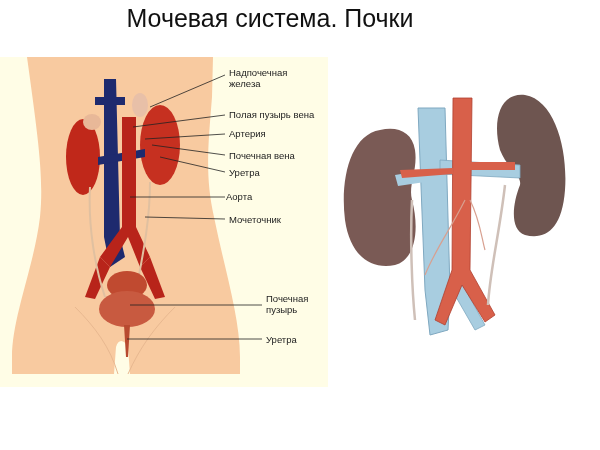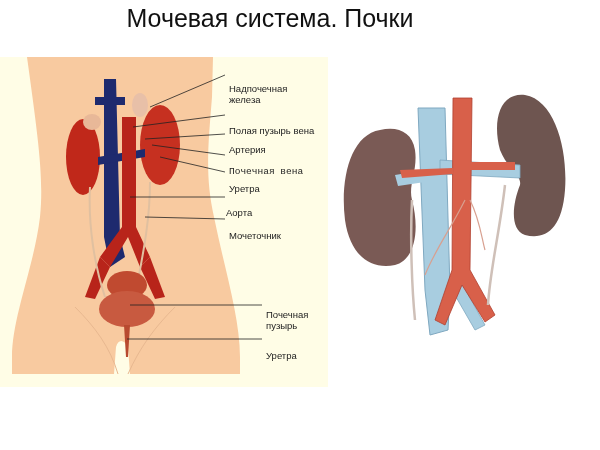--- a/index.html
+++ b/index.html
@@ -1,20 +1,20 @@
 <!DOCTYPE html>
 <html><head>
   <meta charset="utf-8">
   <style>
     html, body { margin: 0; padding: 0; }
     body { width: 600px; height: 450px; background: #ffffff; position: relative; overflow: hidden; font-family: "Liberation Sans", sans-serif; }
     .title { position: absolute; left: 0; top: 4px; width: 540px; text-align: center; font-size: 25px; color: #111; font-family: "Liberation Sans", sans-serif; }
     .left-panel { position: absolute; left: 0; top: 57px; width: 328px; height: 330px; background: #fffde6; }
     .left-panel svg { position: absolute; left: 0; top: 0; }
-    .label { position: absolute; font-size: 9.5px; color: #222; line-height: 11px; font-family: "Liberation Sans", sans-serif; white-space: nowrap; margin-top: 16px; }
+    .label { position: absolute; font-size: 9.5px; color: #222; line-height: 11px; font-family: "Liberation Sans", sans-serif; white-space: nowrap; }
     .right-panel { position: absolute; left: 340px; top: 90px; width: 230px; height: 260px; }
   </style>
 </head>
 <body>
 
 <div class="title">Мочевая система. Почки</div>
 
 <div class="left-panel">
   <svg width="328" height="330" viewBox="0 0 328 330">
 
@@ -57,21 +57,21 @@
       <line x1="127" y1="282" x2="262" y2="282"></line>
     </g>
   </svg>
 
   <div class="label" style="left:229px; top:10px;">
     <div>Надпочечная</div>
     <div>железа</div>
   </div>
   <div class="label" style="left:229px; top:52px;">Полая пузырь вена</div>
   <div class="label" style="left:229px; top:71px;">Артерия</div>
-  <div class="label" style="left:229px; top:93px;font-family:Liberation Mono, monospace;">Почечная вена</div>
+  <div class="label" style="left:229px; top:93px;">Почечная вена</div>
   <div class="label" style="left:229px; top:110px;">Уретра</div>
   <div class="label" style="left:226px; top:134px;">Аорта</div>
   <div class="label" style="left:229px; top:157px;">Мочеточник</div>
   <div class="label" style="left:266px; top:236px;">
     <div>Почечная</div>
     <div>пузырь</div>
   </div>
   <div class="label" style="left:266px; top:277px;">Уретра</div>
 </div>
 

